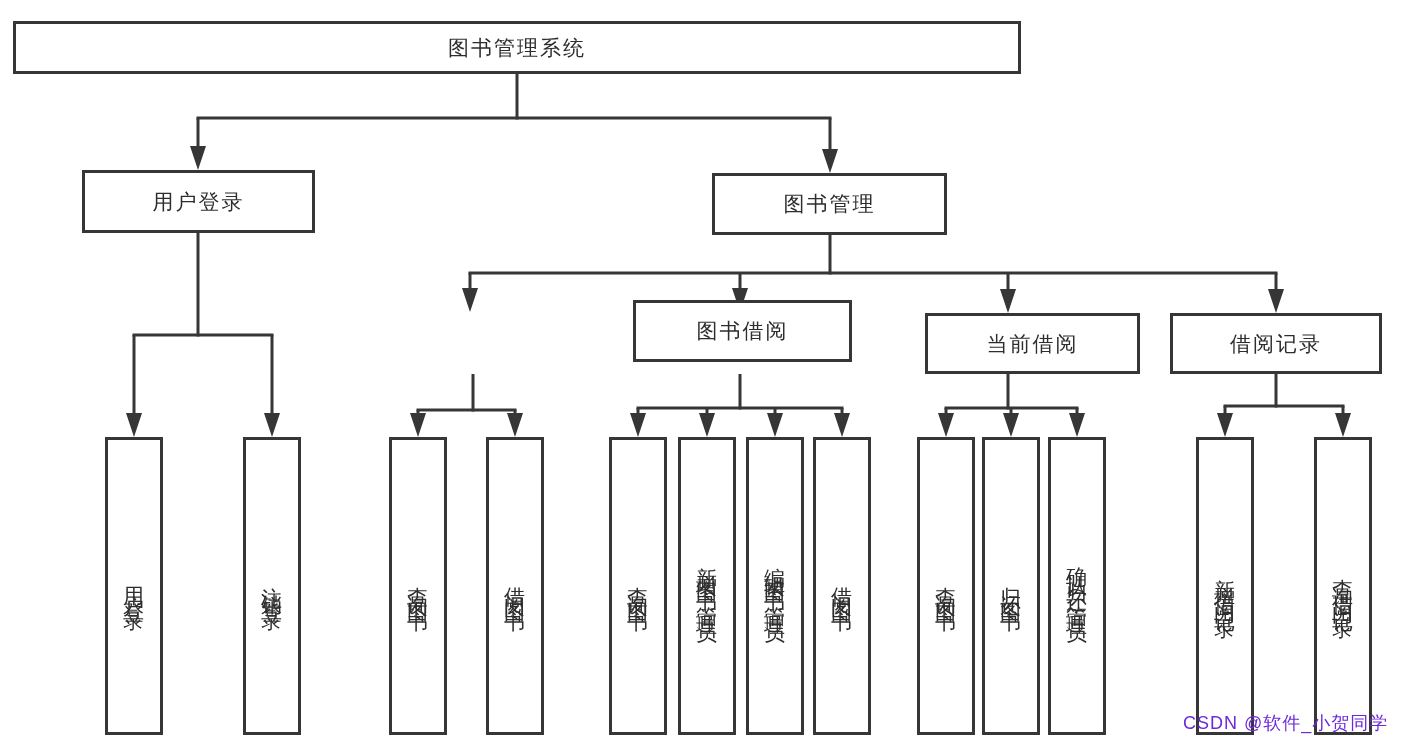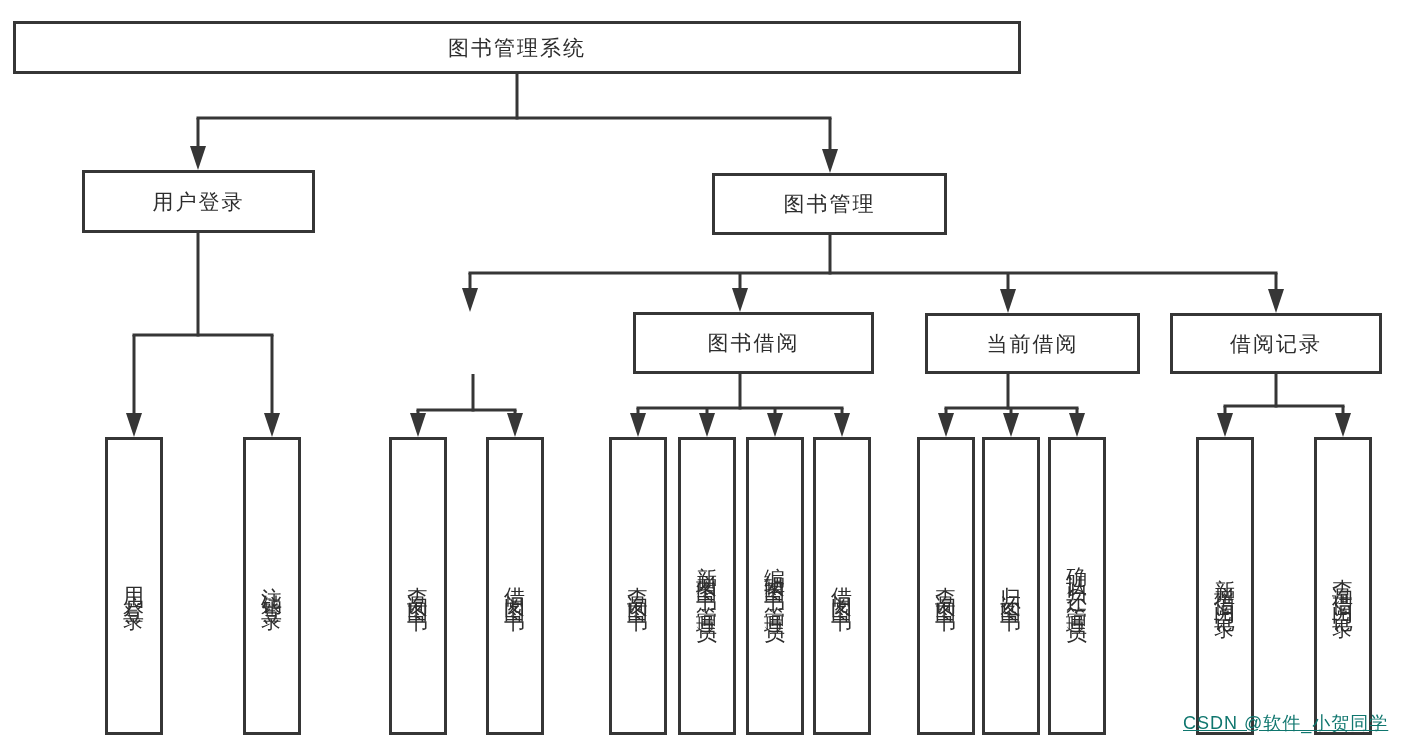--- a/index.html
+++ b/index.html
@@ -12,21 +12,21 @@
   .box{
     position:absolute;box-sizing:border-box;border:3px solid #363636;background:#ffffff;
     display:flex;align-items:center;justify-content:center;
     font-size:21px;letter-spacing:2px;white-space:nowrap;
   }
   .leaf span{
     writing-mode:vertical-rl;line-height:1.1;letter-spacing:8px;white-space:normal;
   }
   .watermark{
     position:absolute;left:1183px;top:711px;font-size:18px;letter-spacing:1px;
-    color:#0f766e;white-space:nowrap;text-decoration:underline;
+    color:#6d28d9;white-space:nowrap;
   }
 </style>
 </head>
 <body>
 
 <div class="canvas">
 
   <svg class="connectors" viewBox="0 0 1405 747" xmlns="http://www.w3.org/2000/svg">
     <g stroke="#363636" stroke-width="3" fill="none">
 
@@ -97,21 +97,21 @@
     <span>图书管理系统</span>
   </div>
 
   <div class="box" style="left:82px;top:170px;width:233px;height:63px;">
     <span>用户登录</span>
   </div>
   <div class="box" style="left:712px;top:173px;width:235px;height:62px;align-items:center;">
     <span>图书管理</span>
   </div>
 
-  <div class="box" style="left:633px;top:312px;width:241px;height:62px;">
+  <div class="box" style="left:633px;top:300px;width:219px;height:62px;">
     <span>图书借阅</span>
   </div>
   <div class="box" style="left:901px;top:313px;width:215px;height:61px;margin-left:24px;">
     <span>当前借阅</span>
   </div>
   <div class="box" style="left:1170px;top:313px;width:212px;height:61px;">
     <span>借阅记录</span>
   </div>
 
   <div class="box leaf" style="left:105px;top:437px;width:58px;height:298px;">

